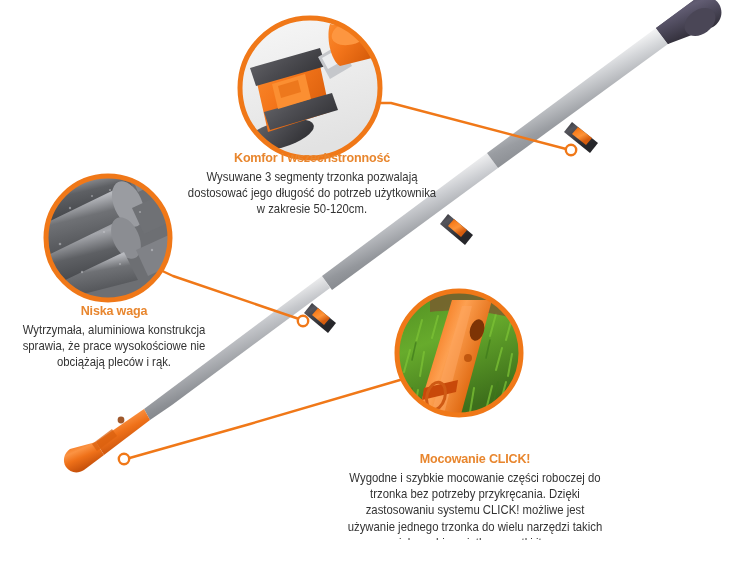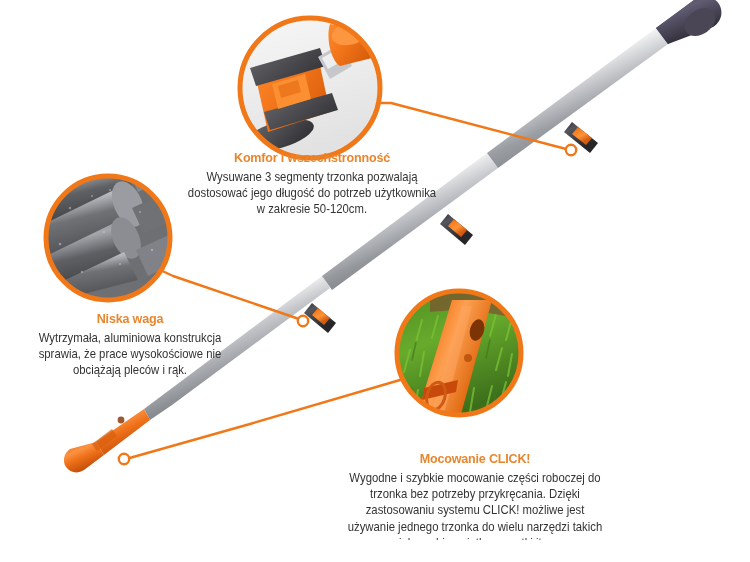--- a/index.html
+++ b/index.html
@@ -52,24 +52,23 @@
     margin: 0;
     transform: scaleX(0.93);
     transform-origin: center center;
   }
   #block-comfort {
     left: 178px;
     top: 150px;
     width: 268px;
   }
   #block-weight {
-    left: 16px;
+    left: 0;
     top: 303px;
     width: 228px;
-    margin-top: 8px;
   }
   #block-click {
     left: 332px;
     top: 408px;
     width: 286px;
     margin-top: 43px;
   }
 </style>
 </head>
 <body>

